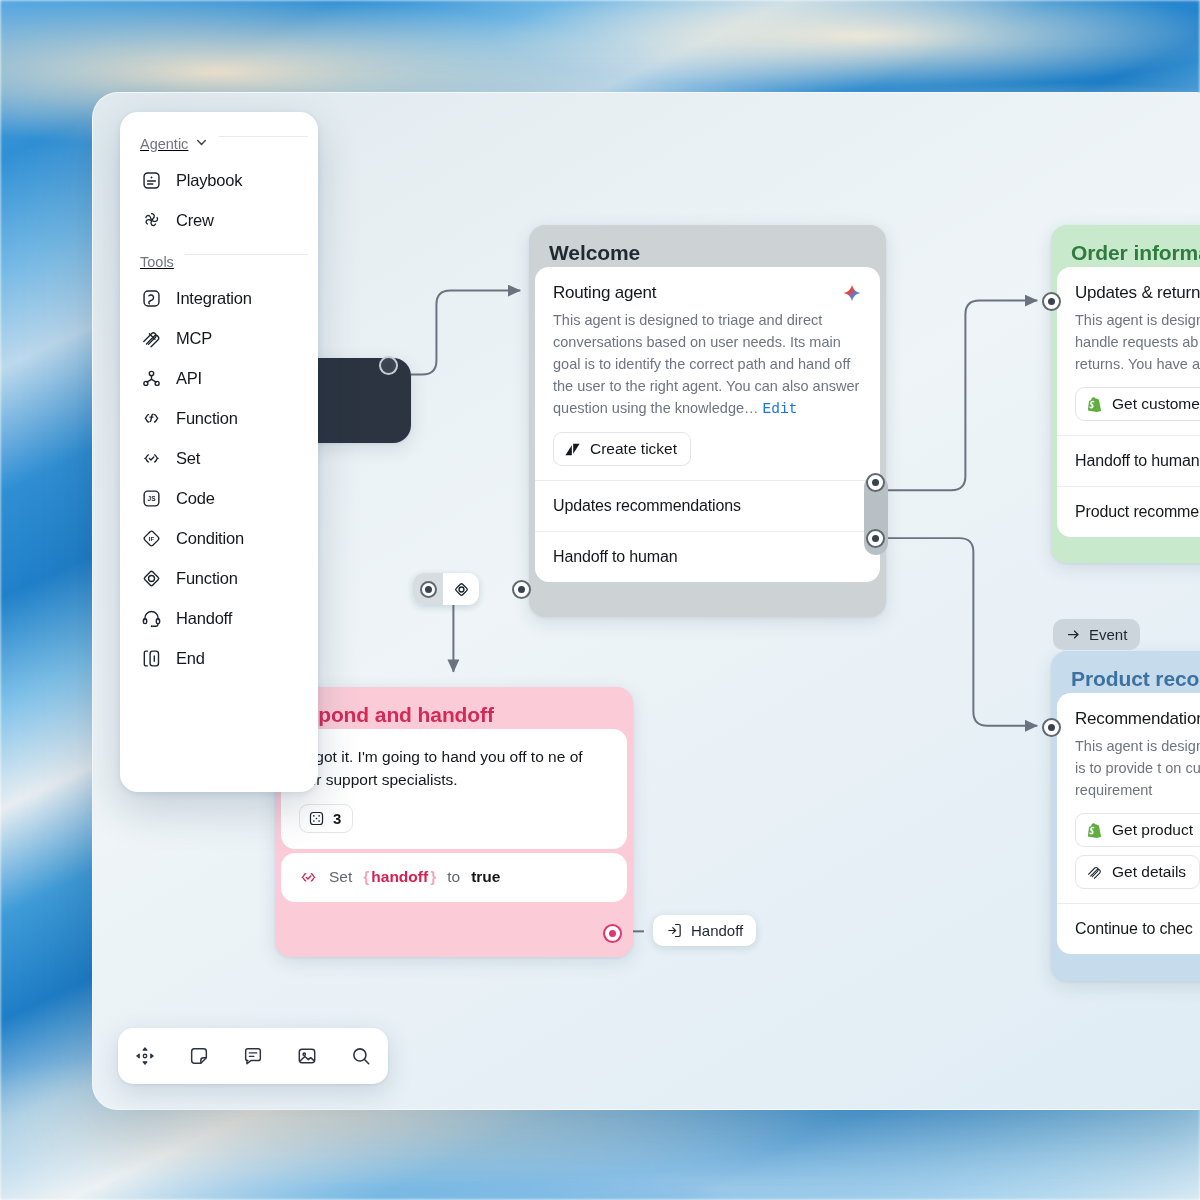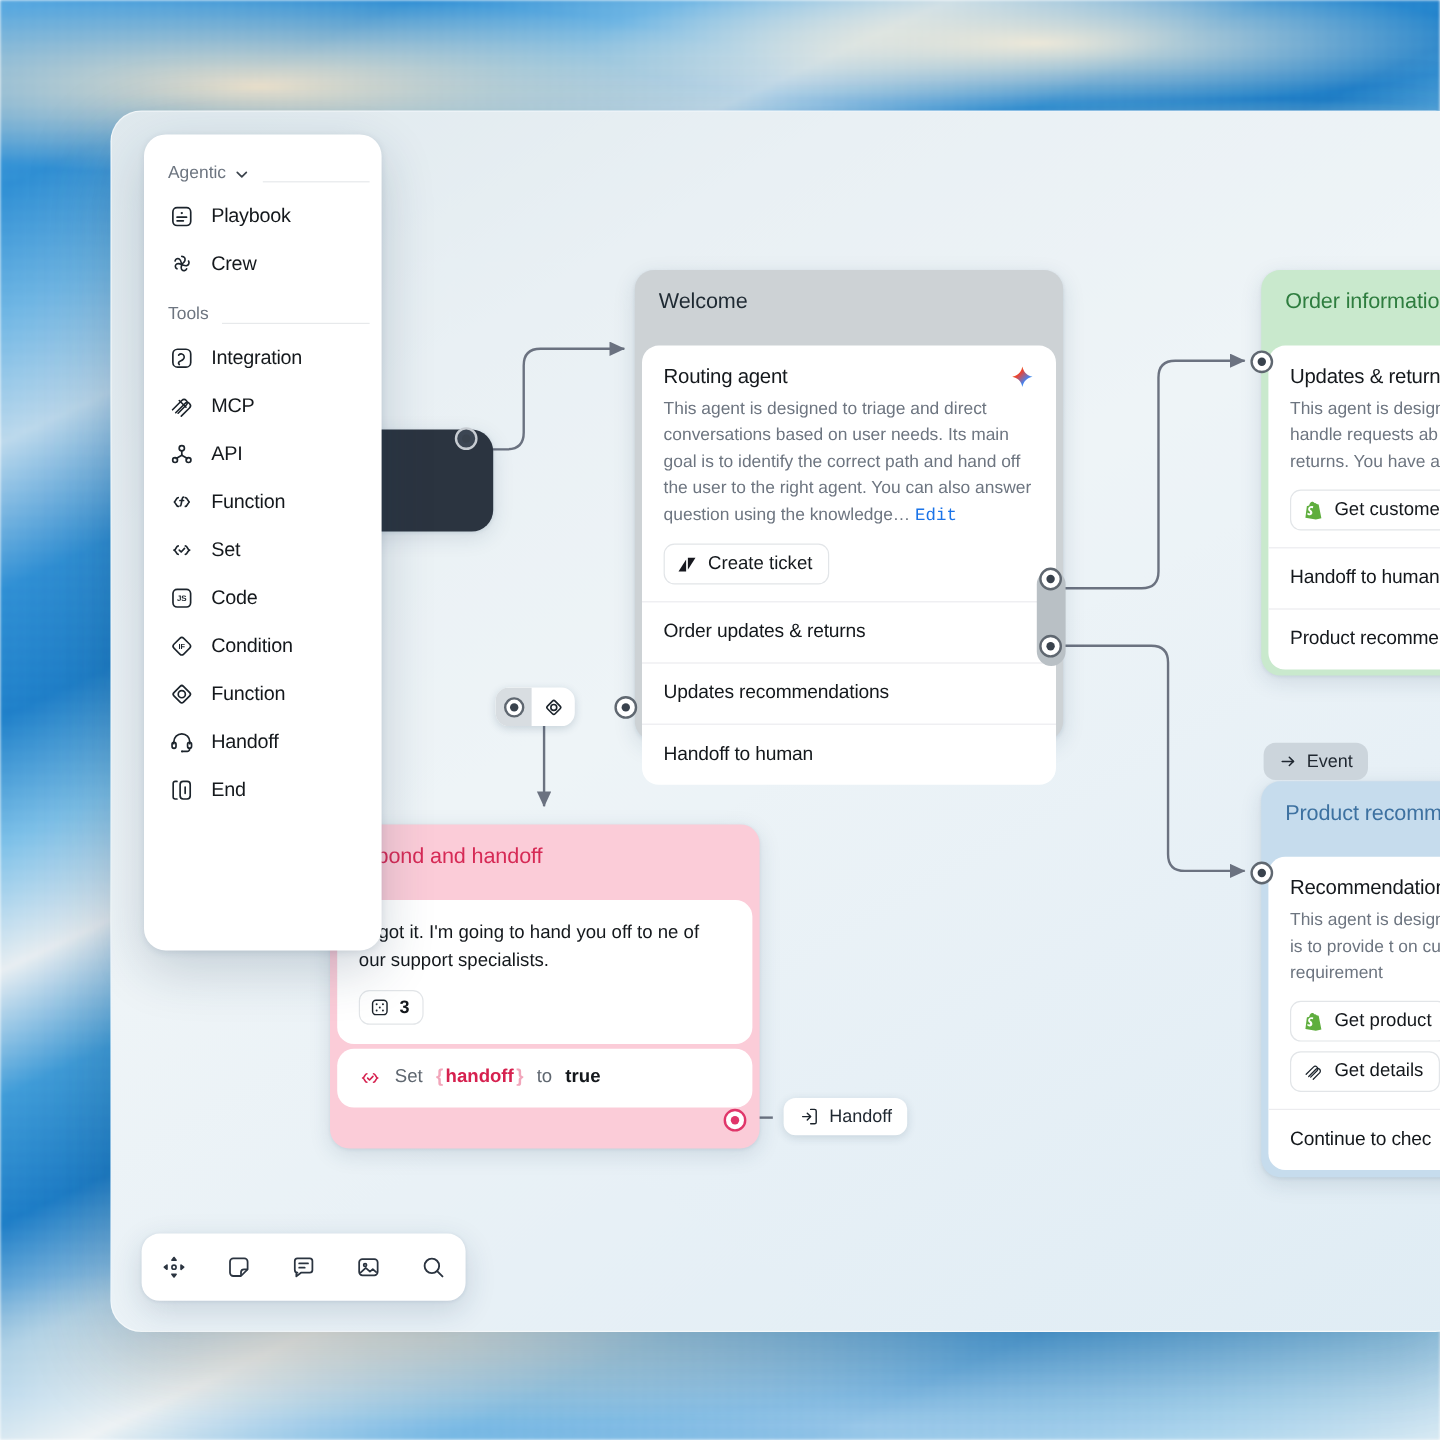--- a/index.html
+++ b/index.html
@@ -48,22 +48,22 @@
   
   #edges { position: absolute; inset: 0; width: 100%; height: 100%; pointer-events: none; }
 
   
   .node {
     position: absolute;
     border-radius: 16px;
     box-shadow: 0 5px 18px rgba(30,60,90,.13), 0 1px 3px rgba(30,60,90,.08);
   }
   .node-header {
-    font-size: 18px; font-weight: 400; letter-spacing: -.1px;
-    padding: 16px 20px 26px 20px;
+    font-size: 21px; font-weight: 700; letter-spacing: -.1px;
+    padding: 16px 20px 2px 20px;
   }
   .node-body {
     background: #fff; border-radius: 14px;
     margin: 0 6px 6px 6px;
     overflow: hidden;
   }
 
   
   .node--grey { background: #cdd2d5; }
   .node--grey .node-header { color: #1f2a33; }
@@ -151,22 +151,22 @@
 
   
   #sidebar {
     position: absolute; left: 120px; top: 112px;
     width: 198px; height: 680px;
     background: #fff; border-radius: 18px;
     box-shadow: 0 16px 44px rgba(25,55,85,.20), 0 2px 6px rgba(25,55,85,.10);
     z-index: 40; padding: 10px 0 10px 0;
   }
   .sb-group {
-    display: flex; align-items: flex-end; gap: 7px;
-    padding: 14px 0 8px 20px; margin-right: 10px;
+    display: flex; align-items: flex-start; gap: 7px;
+    padding: 14px 0 8px 20px; margin-right: 10px; text-decoration: underline;
   }
   .sb-group-label { font-size: 14.5px; color: #6d7580; white-space: nowrap; }
   .sb-group-rule { flex: 1; height: 1px; background: #e7e9eb; margin-left: 4px; }
   .sb-item {
     display: flex; align-items: center; gap: 14px;
     padding: 9px 20px; cursor: pointer;
   }
   .sb-item-label { font-size: 16.5px; color: #14181c; letter-spacing: -.2px; text-align: center; }
   .sb-icon { width: 22px; height: 22px; display:flex; align-items:center; justify-content:center; color:#1c242c; }
 
@@ -249,21 +249,20 @@
             <span style="display:flex;">
               <svg width="17" height="17" viewBox="0 0 24 24">
                 <path d="M11 6 L11 20 L2 20 Z" fill="#17181f"></path>
                 <path d="M13 18 L13 4 L22 4 Z" fill="#17181f"></path>
               </svg>
             </span>
             <span>Create ticket</span>
           </div>
         </div>
 
-        <div class="route-row">Order updates &amp; returns</div>
         <div class="route-row">Updates recommendations</div>
         <div class="route-row">Handoff to human</div>
       </div>
     </div>
 
     <div class="dot-track" style="left:771px; top:382px; height:80px;"></div>
     <div class="dot" style="left:773px; top:380px;"></div>
     <div class="dot" style="left:773px; top:436px;"></div>
 
     <div class="dot" style="left:419px; top:487px;"></div>

